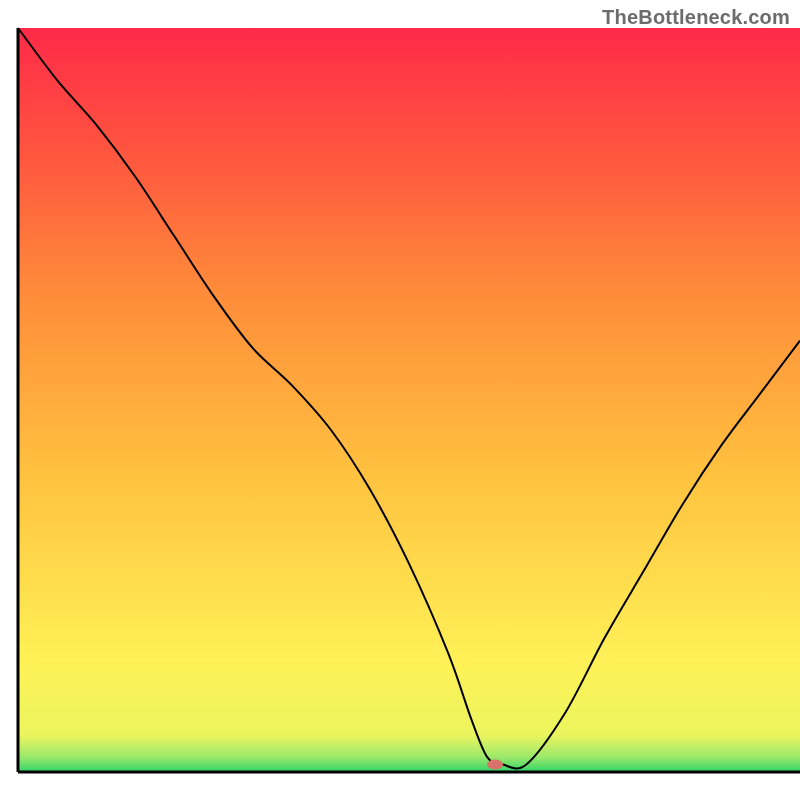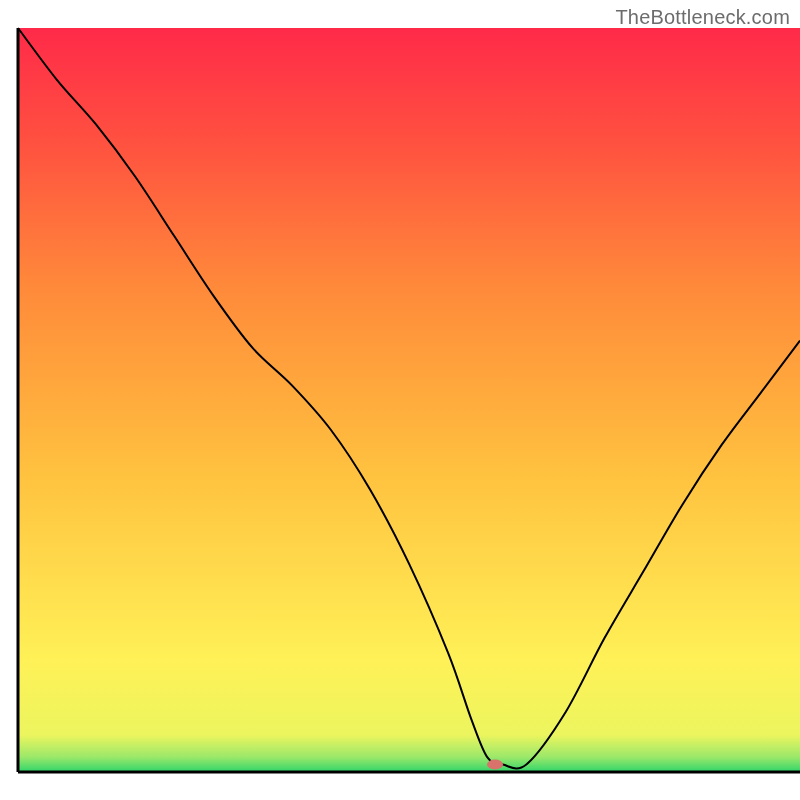--- a/index.html
+++ b/index.html
@@ -11,21 +11,21 @@
     font-family: Arial, Helvetica, sans-serif;
     position: relative;
     overflow: hidden;
   }
   .watermark {
     position: absolute;
     top: 6px;
     right: 10px;
     color: #6c6c6c;
     font-size: 20px;
-    font-weight: 400;
+    font-weight: 700;
     z-index: 10;
     letter-spacing: 0.2px;
   }
   .chart {
     position: absolute;
     inset: 0;
   }
   svg { display: block; }
 </style>
 </head>

